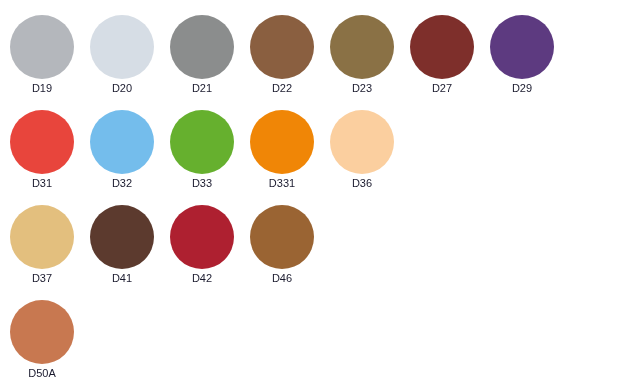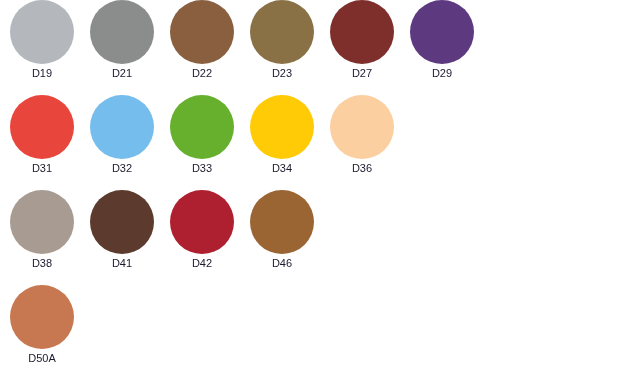--- a/index.html
+++ b/index.html
@@ -13,21 +13,21 @@
     height: 387px;
     overflow: hidden;
     font-family: "Liberation Sans", sans-serif;
     -webkit-font-smoothing: antialiased;
   }
   #palette-grid {
     position: relative;
     width: 637px;
     height: 300px;
     box-sizing: border-box;
-    padding: 0 0 0 2px;
+    padding: 15px 0 0 2px;
   }
   .swatch-row {
     display: flex;
     flex-direction: row;
     align-items: flex-start;
     height: 95px;
   }
   .swatch-cell {
     width: 80px;
     height: 95px;
@@ -56,20 +56,24 @@
 </head>
 <body style="background: rgb(255, 255, 255);">
 
 <div id="palette-grid">
     <div class="swatch-row">
       <div class="swatch-cell">
         <span class="swatch-circle" style="background: rgb(180, 183, 188);"></span>
         <span class="swatch-label">D19</span>
       </div>
       <div class="swatch-cell">
+        <span class="swatch-circle" style="background: rgb(214, 221, 229);"></span>
+        <span class="swatch-label">D20</span>
+      </div>
+      <div class="swatch-cell">
         <span class="swatch-circle" style="background: rgb(139, 141, 141);"></span>
         <span class="swatch-label">D21</span>
       </div>
       <div class="swatch-cell">
         <span class="swatch-circle" style="background: rgb(138, 95, 64);"></span>
         <span class="swatch-label">D22</span>
       </div>
       <div class="swatch-cell">
         <span class="swatch-circle" style="background: rgb(138, 113, 69);"></span>
         <span class="swatch-label">D23</span>
@@ -90,32 +94,32 @@
       </div>
       <div class="swatch-cell">
         <span class="swatch-circle" style="background: rgb(116, 189, 236);"></span>
         <span class="swatch-label">D32</span>
       </div>
       <div class="swatch-cell">
         <span class="swatch-circle" style="background: rgb(102, 176, 46);"></span>
         <span class="swatch-label">D33</span>
       </div>
       <div class="swatch-cell">
-        <span class="swatch-circle" style="background: rgb(254, 203, 6);"></span>
-        <span class="swatch-label">D34</span>
+        <span class="swatch-circle" style="background: rgb(240, 134, 6);"></span>
+        <span class="swatch-label">D331</span>
       </div>
       <div class="swatch-cell">
         <span class="swatch-circle" style="background: rgb(251, 207, 159);"></span>
         <span class="swatch-label">D36</span>
       </div>
     </div>
     <div class="swatch-row">
       <div class="swatch-cell">
-        <span class="swatch-circle" style="background: rgb(168, 155, 145);"></span>
-        <span class="swatch-label">D38</span>
+        <span class="swatch-circle" style="background: rgb(227, 191, 126);"></span>
+        <span class="swatch-label">D37</span>
       </div>
       <div class="swatch-cell">
         <span class="swatch-circle" style="background: rgb(92, 58, 46);"></span>
         <span class="swatch-label">D41</span>
       </div>
       <div class="swatch-cell">
         <span class="swatch-circle" style="background: rgb(174, 32, 48);"></span>
         <span class="swatch-label">D42</span>
       </div>
       <div class="swatch-cell">

